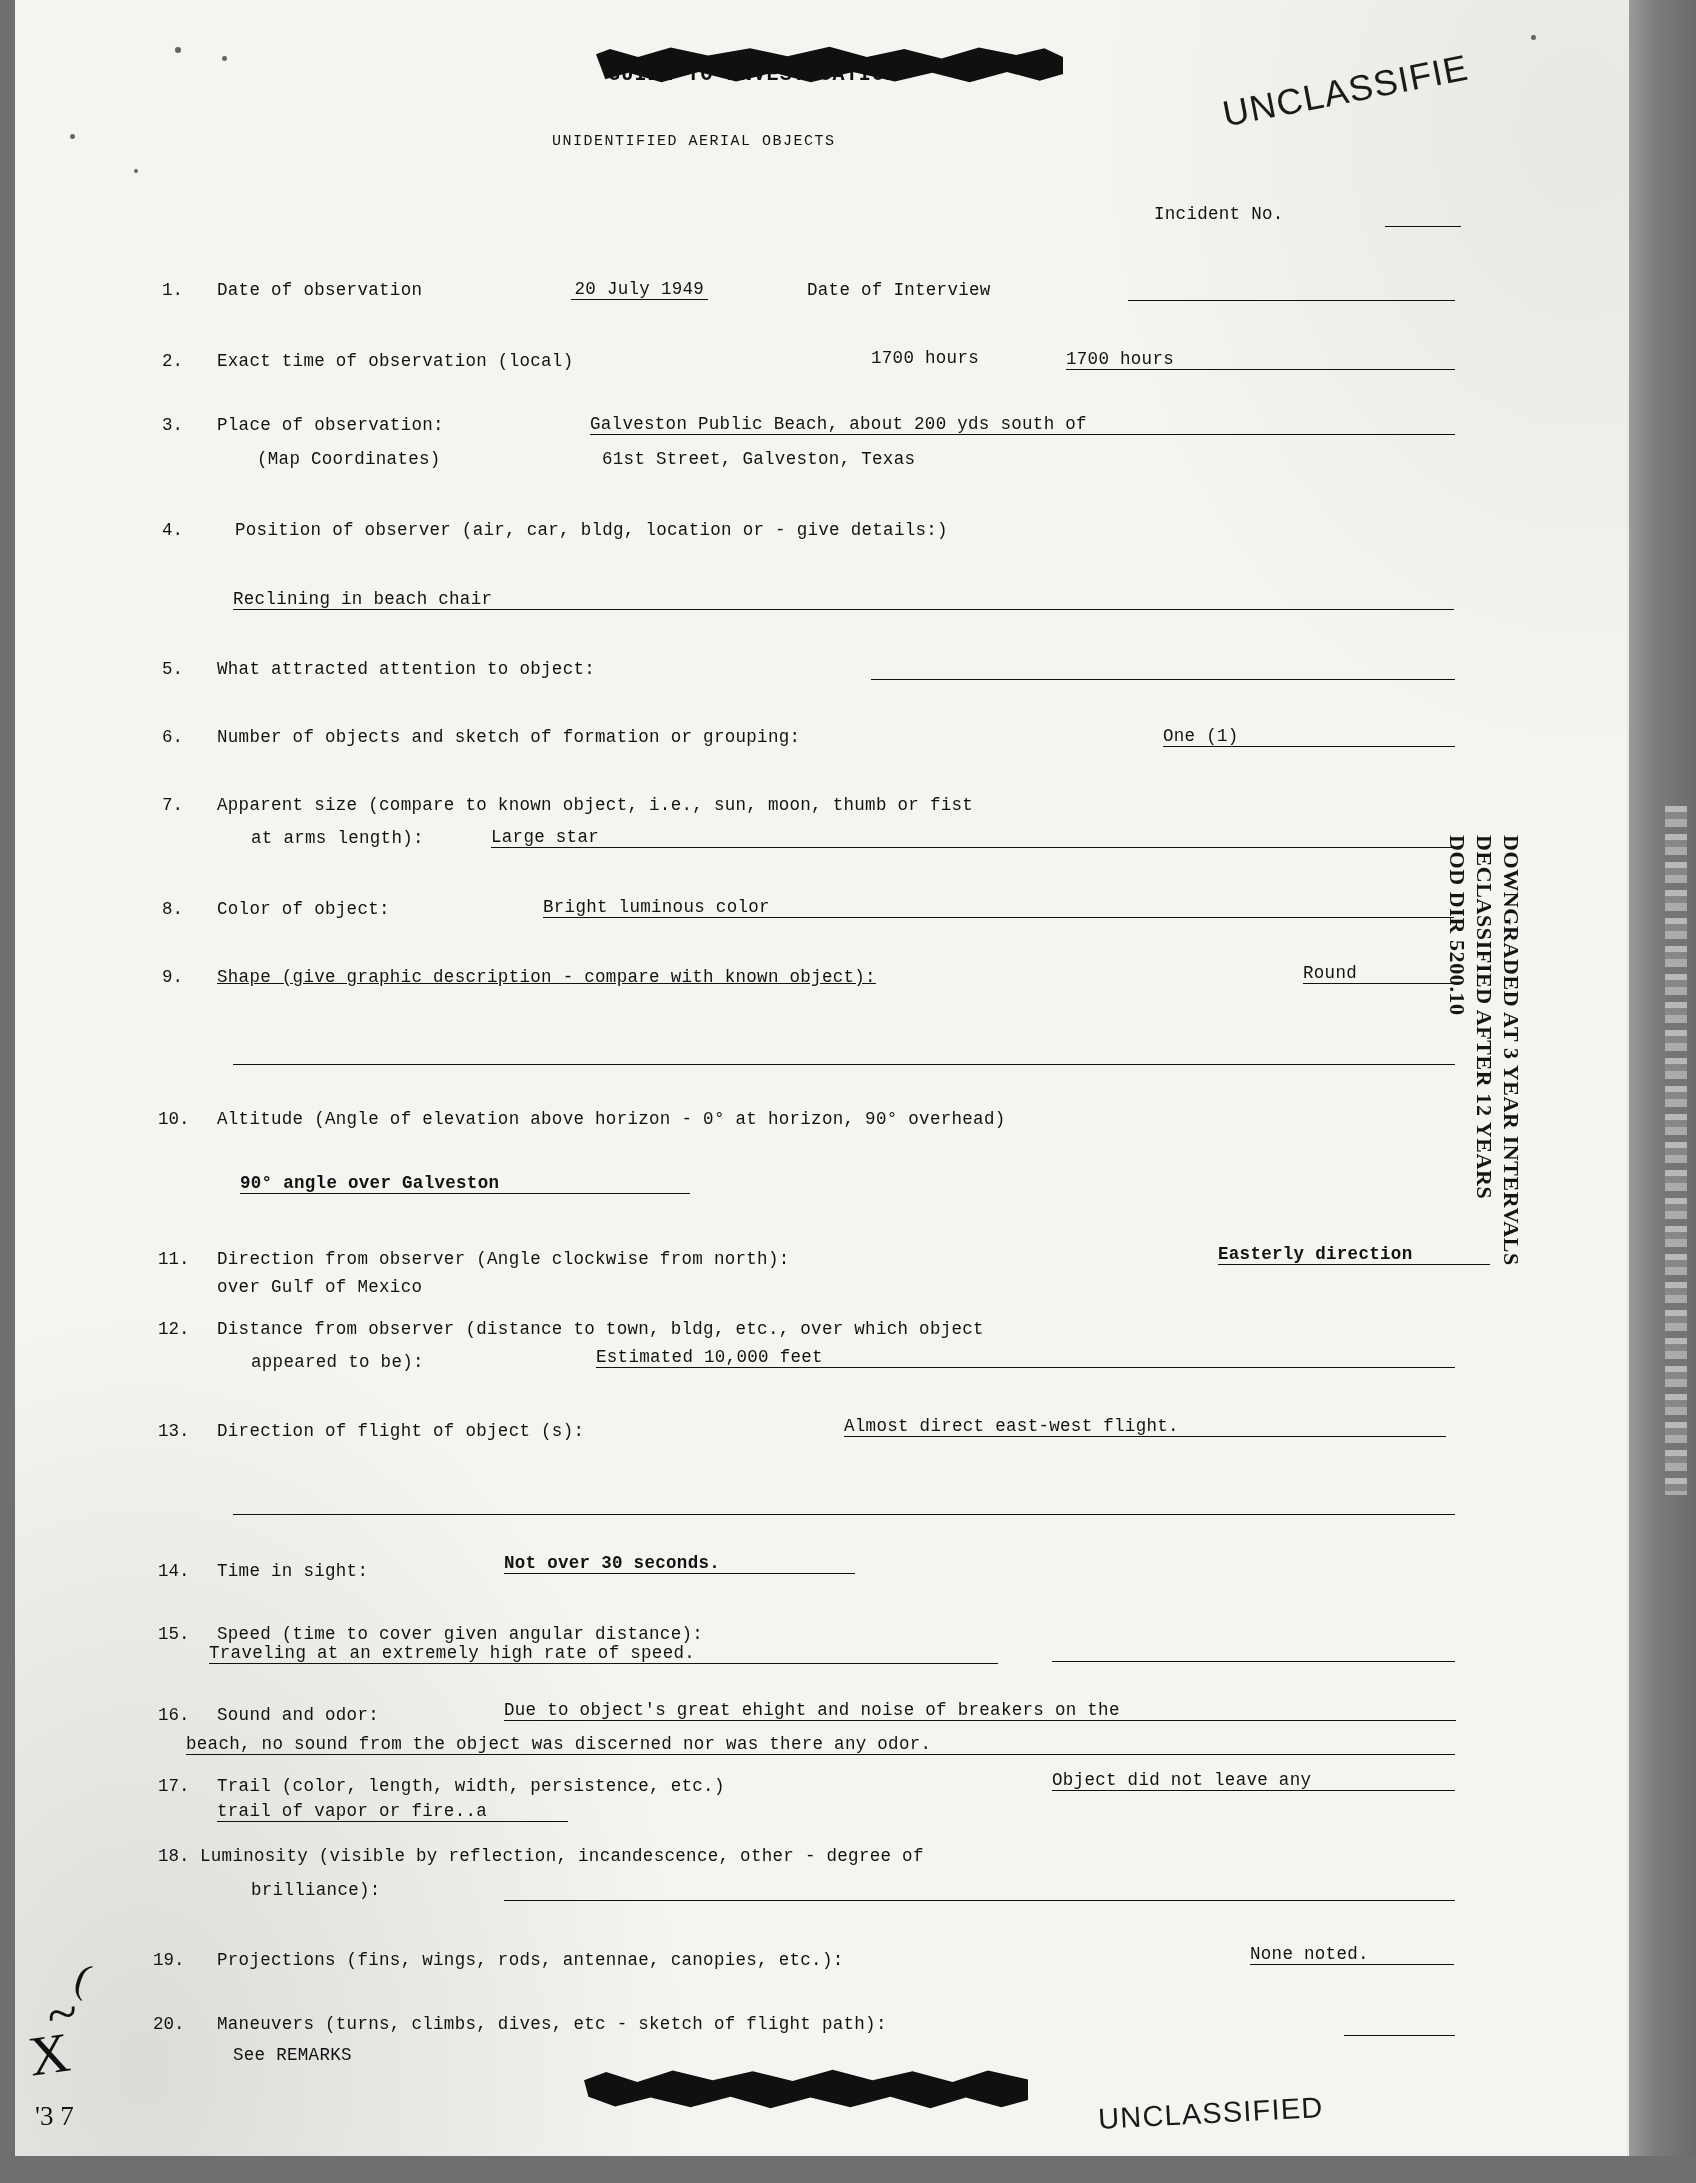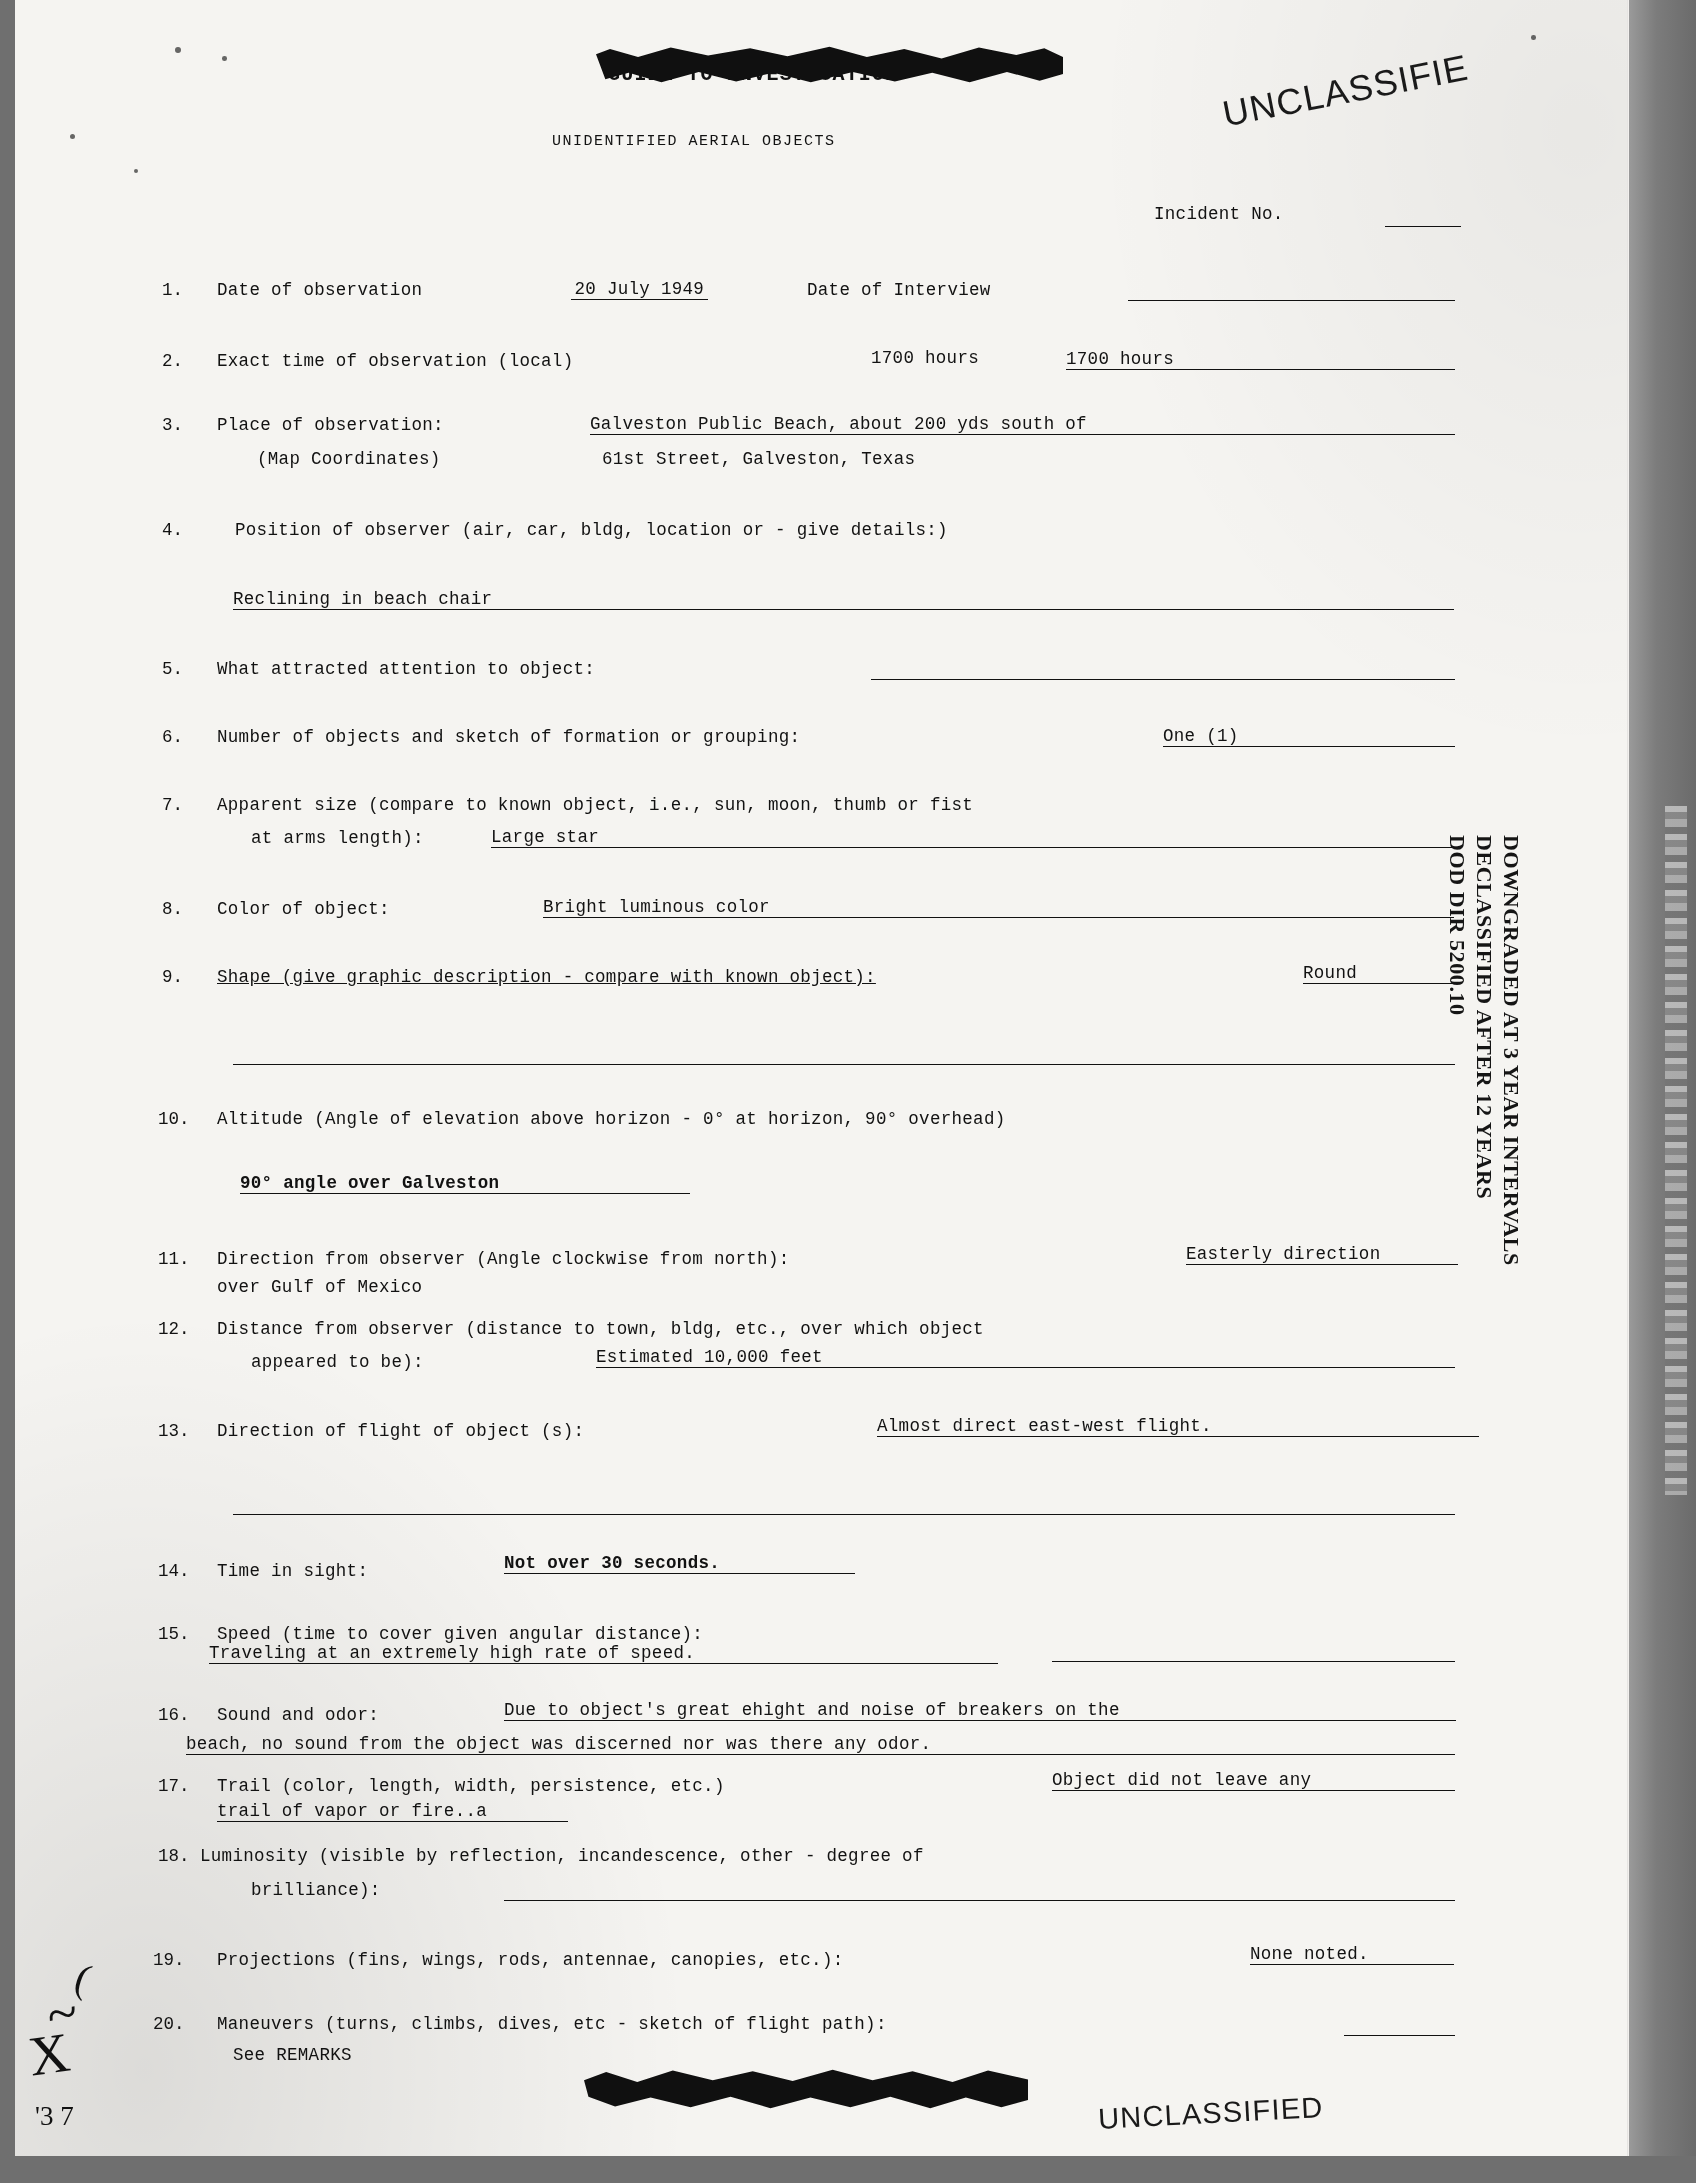--- a/index.html
+++ b/index.html
@@ -169,31 +169,31 @@
   <div class="t typed" style="left:217px;top:967px;text-decoration:underline;">Shape (give graphic description - compare with known object):</div>
   <div class="t typed ul" style="left:1303px;top:963px;width:152px;">Round</div>
   <div class="t ul" style="left:233px;top:1063px;width:1222px;height:1.2px;"></div>
 
   <div class="t num" style="left:158px;top:1109px;">10.</div>
   <div class="t typed" style="left:217px;top:1109px;">Altitude (Angle of elevation above horizon - 0° at horizon, 90° overhead)</div>
   <div class="t typed ul" style="left:240px;top:1173px;width:450px;font-weight:bold;">90° angle over Galveston</div>
 
   <div class="t num" style="left:158px;top:1249px;">11.</div>
   <div class="t typed" style="left:217px;top:1249px;">Direction from observer (Angle clockwise from north):</div>
-  <div class="t typed ul" style="left:1186px;top:1244px;width:272px;">Easterly direction</div>
+  <div class="t typed ul" style="left:1218px;top:1244px;width:272px;font-weight:bold;">Easterly direction</div>
   <div class="t typed" style="left:217px;top:1277px;">over Gulf of Mexico</div>
 
   <div class="t num" style="left:158px;top:1319px;">12.</div>
   <div class="t typed" style="left:217px;top:1319px;">Distance from observer (distance to town, bldg, etc., over which object</div>
   <div class="t typed" style="left:251px;top:1352px;">appeared to be):</div>
   <div class="t typed ul" style="left:596px;top:1347px;width:859px;">Estimated 10,000 feet</div>
 
   <div class="t num" style="left:158px;top:1421px;">13.</div>
   <div class="t typed" style="left:217px;top:1421px;">Direction of flight of object (s):</div>
-  <div class="t typed ul" style="left:877px;top:1416px;width:602px;">Almost direct east-west flight.</div>
+  <div class="t typed ul" style="left:844px;top:1416px;width:602px;">Almost direct east-west flight.</div>
   <div class="t ul" style="left:233px;top:1513px;width:1222px;height:1.2px;"></div>
 
   <div class="t num" style="left:158px;top:1561px;">14.</div>
   <div class="t typed" style="left:217px;top:1561px;">Time in sight:</div>
   <div class="t typed ul" style="left:504px;top:1553px;width:351px;font-weight:bold;">Not over 30 seconds.</div>
 
   <div class="t num" style="left:158px;top:1624px;">15.</div>
   <div class="t typed" style="left:217px;top:1624px;">Speed (time to cover given angular distance):</div>
   <div class="t typed ul" style="left:209px;top:1643px;width:789px;">Traveling at an extremely high rate of speed.</div>
   <div class="t ul" style="left:1052px;top:1660px;width:403px;height:1.2px;"></div>

